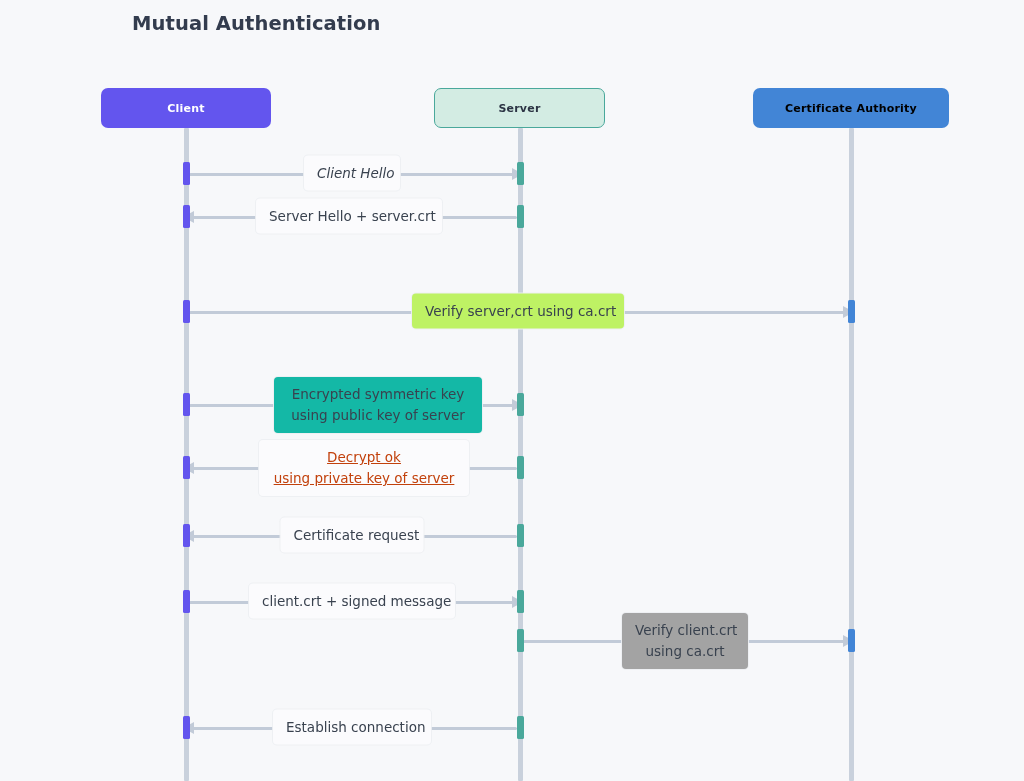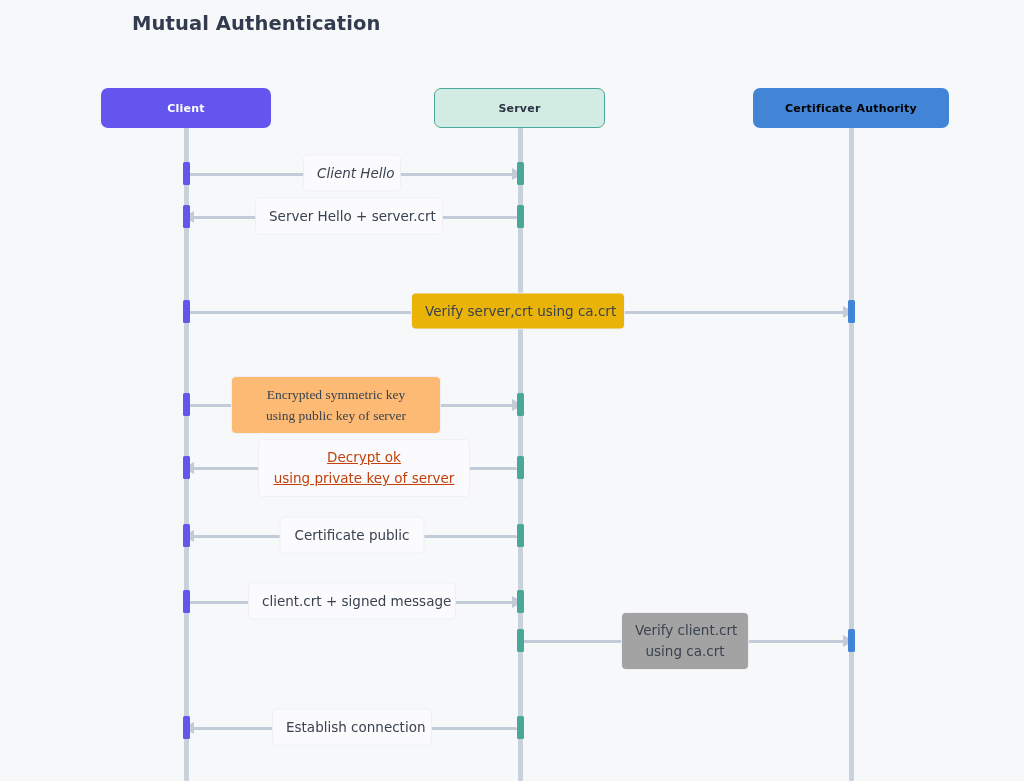--- a/index.html
+++ b/index.html
@@ -135,44 +135,44 @@
         <div class="arrowhead left" style="top: 211px; left: 183px; border-right-color: rgb(194, 203, 216);"></div>
         <div class="activation" style="left: 517px; top: 205px; background: rgb(74, 168, 155);"></div>
         <div class="activation" style="left: 183px; top: 205px; background: rgb(99, 85, 238);"></div>
         <div class="msg-label" style="left: 349px; top: 216px; width: 186px; background: rgb(251, 251, 253); color: rgb(57, 66, 79);">Server Hello + server.crt</div>
       </div>
       <div>
         <div class="msg-line" style="left: 189px; width: 659px; top: 311px; background: rgb(194, 203, 216);"></div>
         <div class="arrowhead right" style="top: 306px; left: 843px; border-left-color: rgb(194, 203, 216);"></div>
         <div class="activation" style="left: 183px; top: 300px; background: rgb(99, 85, 238);"></div>
         <div class="activation" style="left: 848px; top: 300px; background: rgb(66, 133, 214);"></div>
-        <div class="msg-label" style="left: 518px; top: 311px; width: 212px; background: #eab308; color: rgb(57, 66, 79); text-align: right;">Verify server,crt using ca.crt</div>
+        <div class="msg-label" style="left: 518px; top: 311px; width: 212px; background: #bef264; color: rgb(57, 66, 79); text-align: right;">Verify server,crt using ca.crt</div>
       </div>
       <div>
         <div class="msg-line" style="left: 189px; width: 328px; top: 404px; background: rgb(194, 203, 216);"></div>
         <div class="arrowhead right" style="top: 399px; left: 512px; border-left-color: rgb(194, 203, 216);"></div>
         <div class="activation" style="left: 183px; top: 393px; background: rgb(99, 85, 238);"></div>
         <div class="activation" style="left: 517px; top: 393px; background: rgb(74, 168, 155);"></div>
-        <div class="msg-label" style="left: 336px; top: 405px; width: 208px; background: #fdba74; color: rgb(57, 66, 79); font-family: Liberation Serif, serif;">Encrypted symmetric key
+        <div class="msg-label" style="left: 378px; top: 405px; width: 208px; background: #14b8a6; color: rgb(57, 66, 79);">Encrypted symmetric key
 using public key of server</div>
       </div>
       <div>
         <div class="msg-line" style="left: 189px; width: 328px; top: 467px; background: rgb(194, 203, 216);"></div>
         <div class="arrowhead left" style="top: 462px; left: 183px; border-right-color: rgb(194, 203, 216);"></div>
         <div class="activation" style="left: 517px; top: 456px; background: rgb(74, 168, 155);"></div>
         <div class="activation" style="left: 183px; top: 456px; background: rgb(99, 85, 238);"></div>
         <div class="msg-label" style="left: 364px; top: 468px; width: 210px; background: rgb(251, 251, 253); color: #c2410c; text-decoration: underline;">Decrypt ok
 using private key of server</div>
       </div>
       <div>
         <div class="msg-line" style="left: 189px; width: 328px; top: 535px; background: rgb(194, 203, 216);"></div>
         <div class="arrowhead left" style="top: 530px; left: 183px; border-right-color: rgb(194, 203, 216);"></div>
         <div class="activation" style="left: 517px; top: 524px; background: rgb(74, 168, 155);"></div>
         <div class="activation" style="left: 183px; top: 524px; background: rgb(99, 85, 238);"></div>
-        <div class="msg-label" style="left: 352px; top: 535px; width: 143px; background: rgb(251, 251, 253); color: rgb(57, 66, 79);">Certificate public</div>
+        <div class="msg-label" style="left: 352px; top: 535px; width: 143px; background: rgb(251, 251, 253); color: rgb(57, 66, 79);">Certificate request</div>
       </div>
       <div>
         <div class="msg-line" style="left: 189px; width: 328px; top: 601px; background: rgb(194, 203, 216);"></div>
         <div class="arrowhead right" style="top: 596px; left: 512px; border-left-color: rgb(194, 203, 216);"></div>
         <div class="activation" style="left: 183px; top: 590px; background: rgb(99, 85, 238);"></div>
         <div class="activation" style="left: 517px; top: 590px; background: rgb(74, 168, 155);"></div>
         <div class="msg-label" style="left: 352px; top: 601px; width: 206px; background: rgb(251, 251, 253); color: rgb(57, 66, 79);">client.crt + signed message</div>
       </div>
       <div>
         <div class="msg-line" style="left: 523px; width: 325px; top: 640px; background: rgb(194, 203, 216);"></div>

